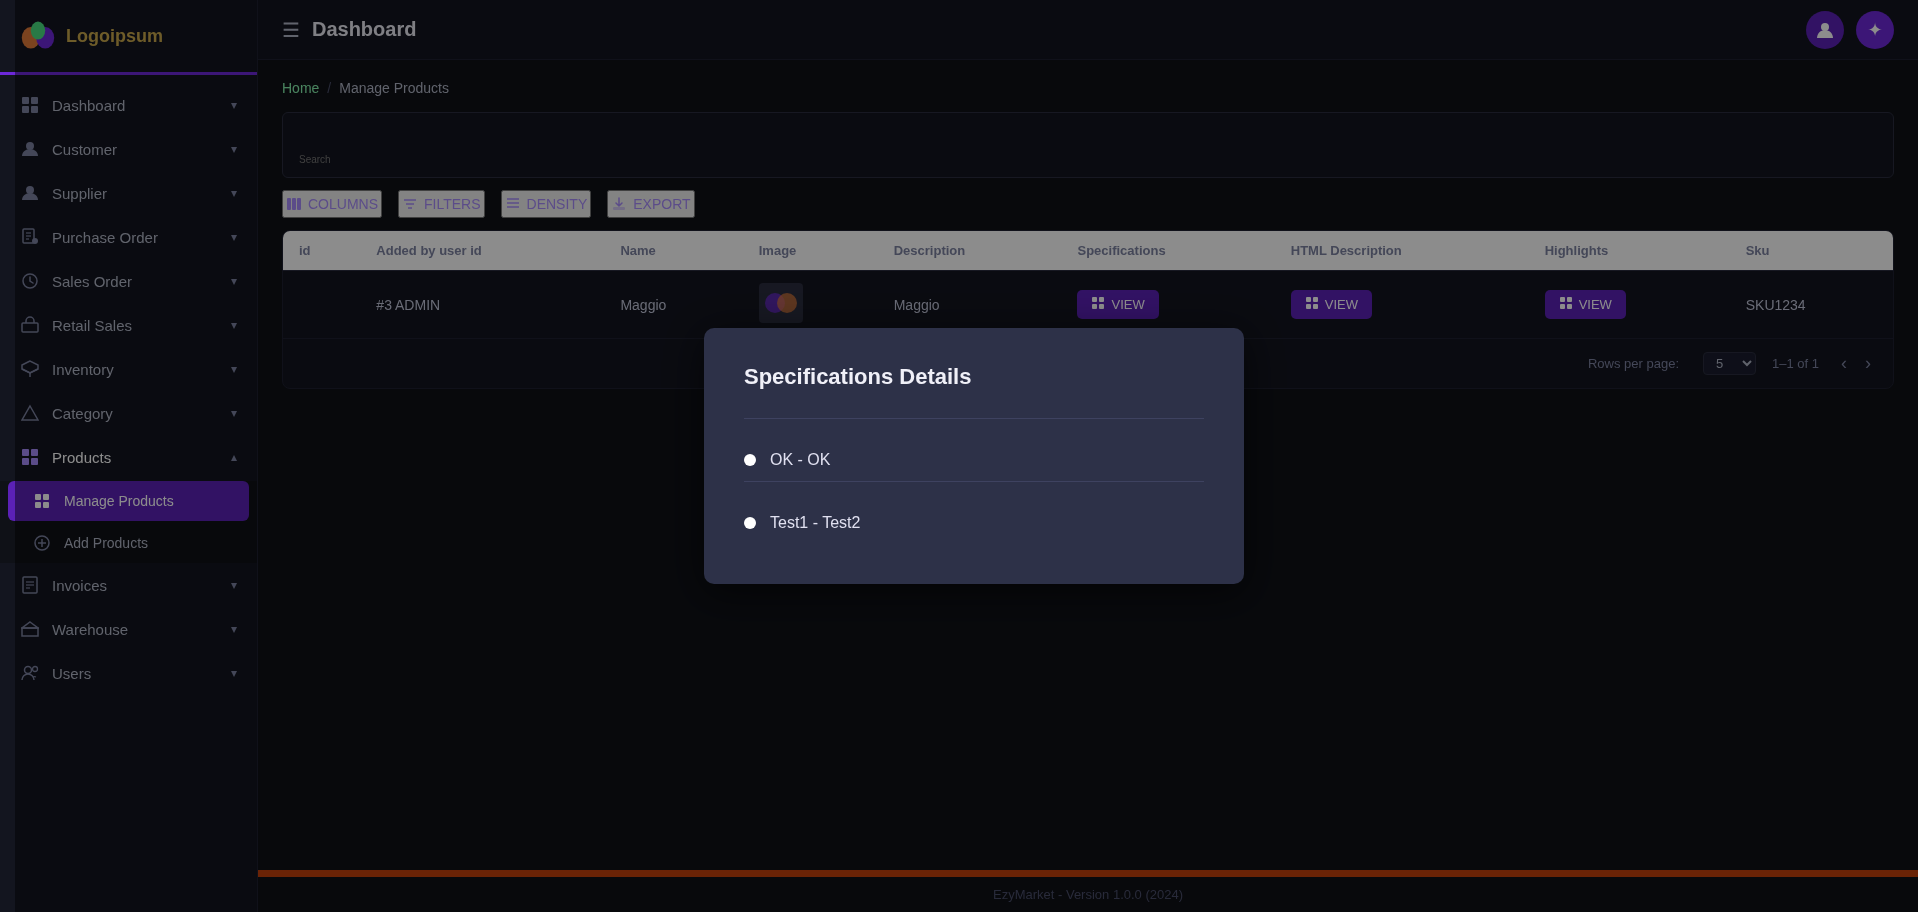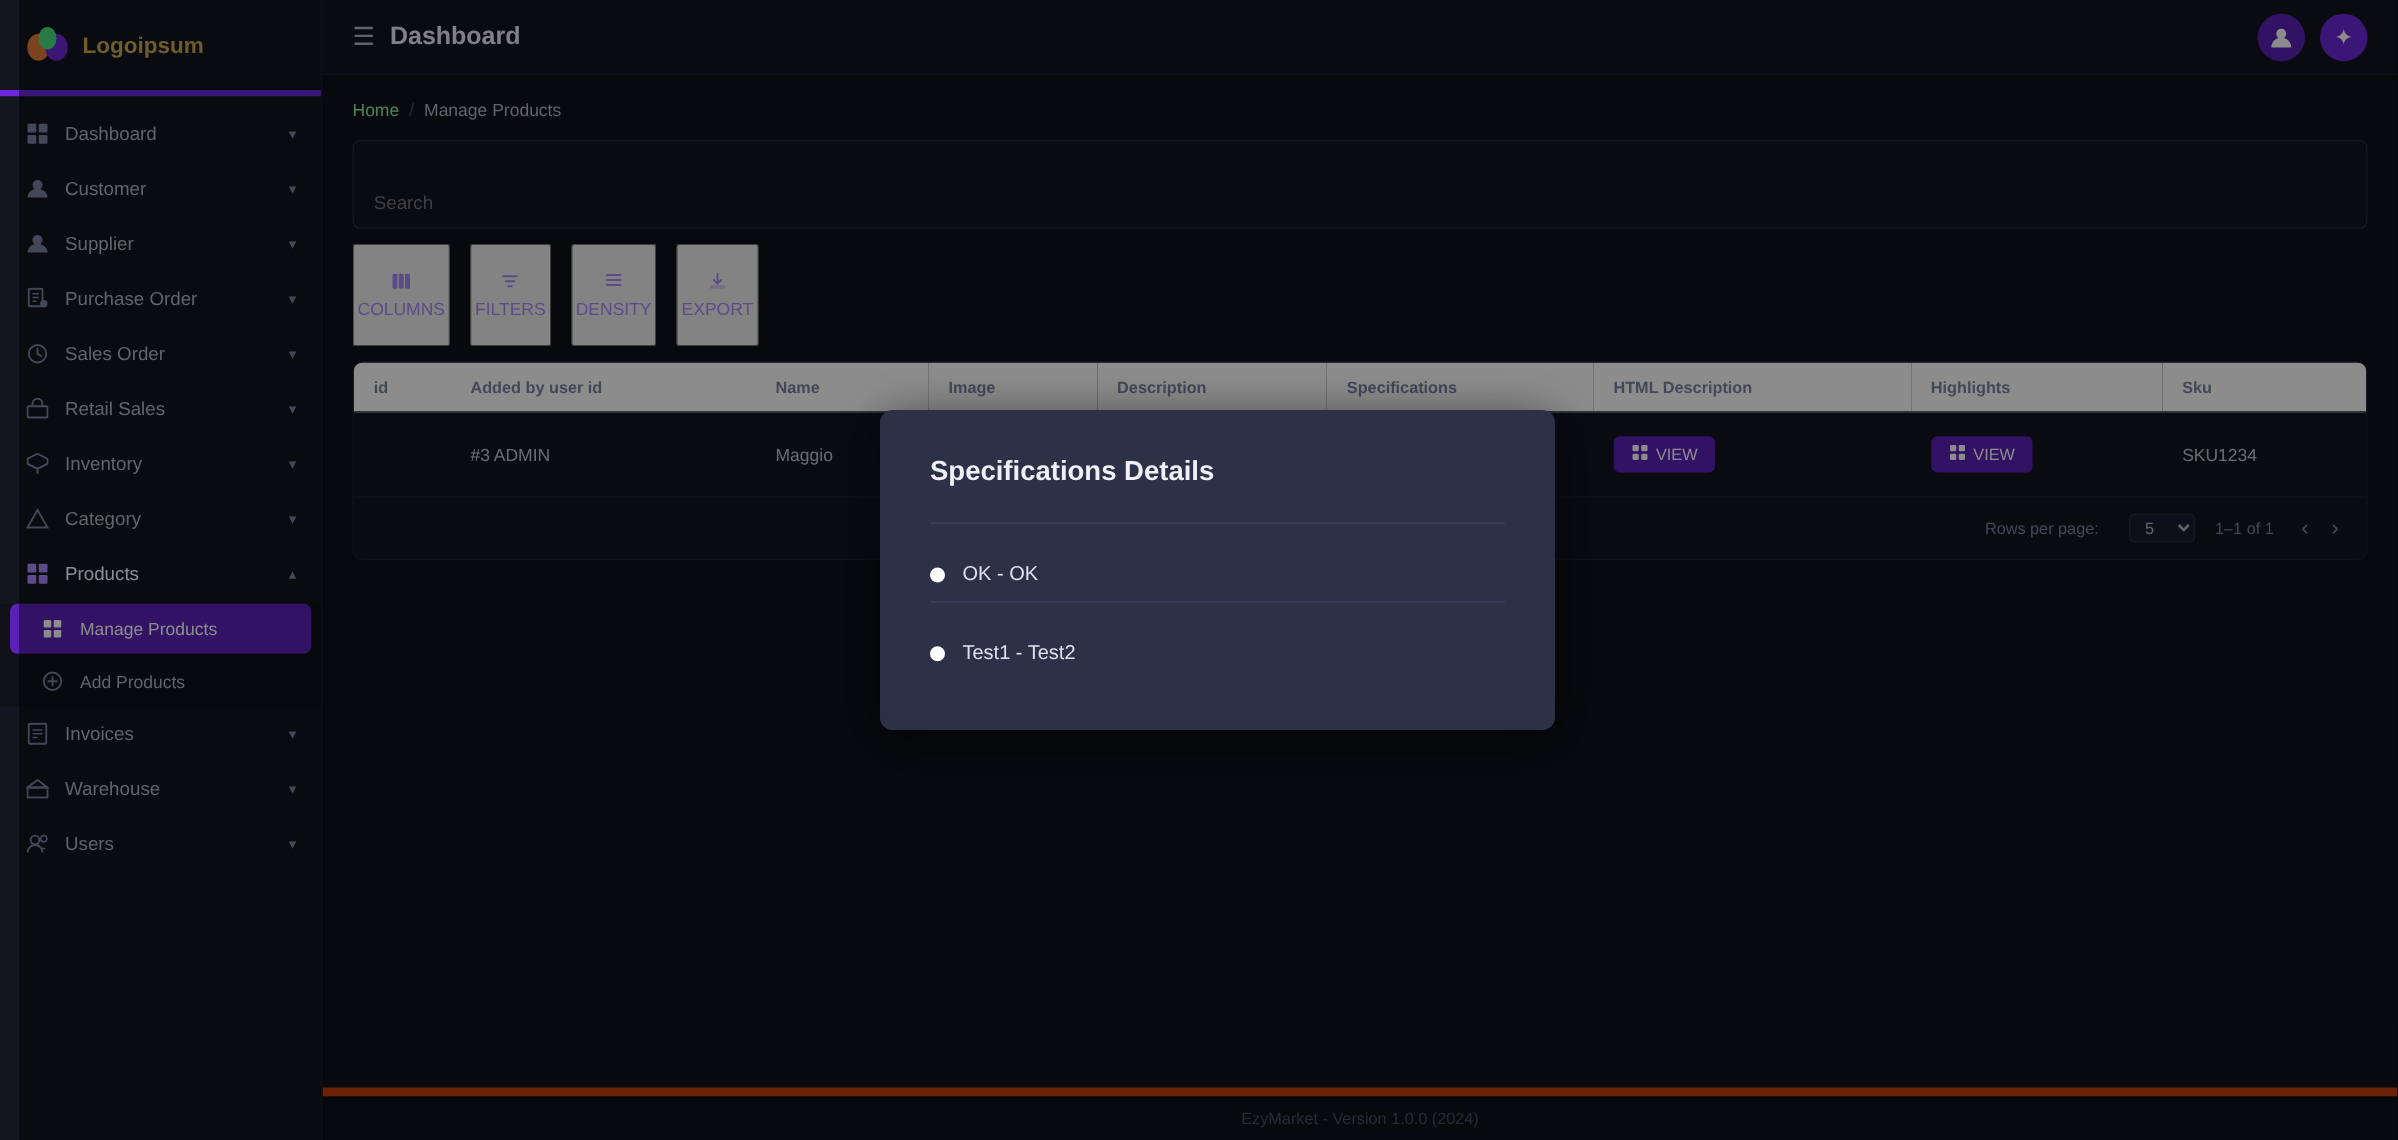--- a/index.html
+++ b/index.html
@@ -23,21 +23,21 @@
       flex-direction: column;
       overflow-y: auto;
       border-right: 1px solid #1e2030;
     }
 
     .sidebar-logo {
       display: flex;
       align-items: center;
       gap: 10px;
       padding: 18px 20px;
-      border-bottom: 5px solid #6d28d9;
+      border-bottom: 3px solid #6d28d9;
     }
 
     .logo-icon {
       width: 36px;
       height: 36px;
     }
 
     .logo-text {
       color: #c9a84c;
       font-size: 18px;
@@ -224,43 +224,42 @@
       border-radius: 6px;
       padding: 10px 16px;
       margin-bottom: 12px;
     }
 
     .search-bar {
       background: transparent;
       border: none;
       outline: none;
       color: #fde047;
-      font-size: 15px;
+      font-size: 10px;
       width: 100%;
       margin-top: 31px;
     }
 
     
     .toolbar {
       display: flex;
       align-items: center;
       gap: 16px;
       margin-bottom: 12px;
     }
 
     .toolbar-btn {
       display: flex;
       align-items: center;
       gap: 6px;
       color: #a78bfa;
       font-size: 14px;
       font-weight: 500;
       cursor: pointer;
-      padding: 20px 2px;
-      flex-direction: column;
+      padding: 4px 2px;
     }
 
     
     .table-wrap {
       background: #13151f;
       border-radius: 8px;
       overflow: hidden;
       border: 1px solid #1e2030;
     }
 

